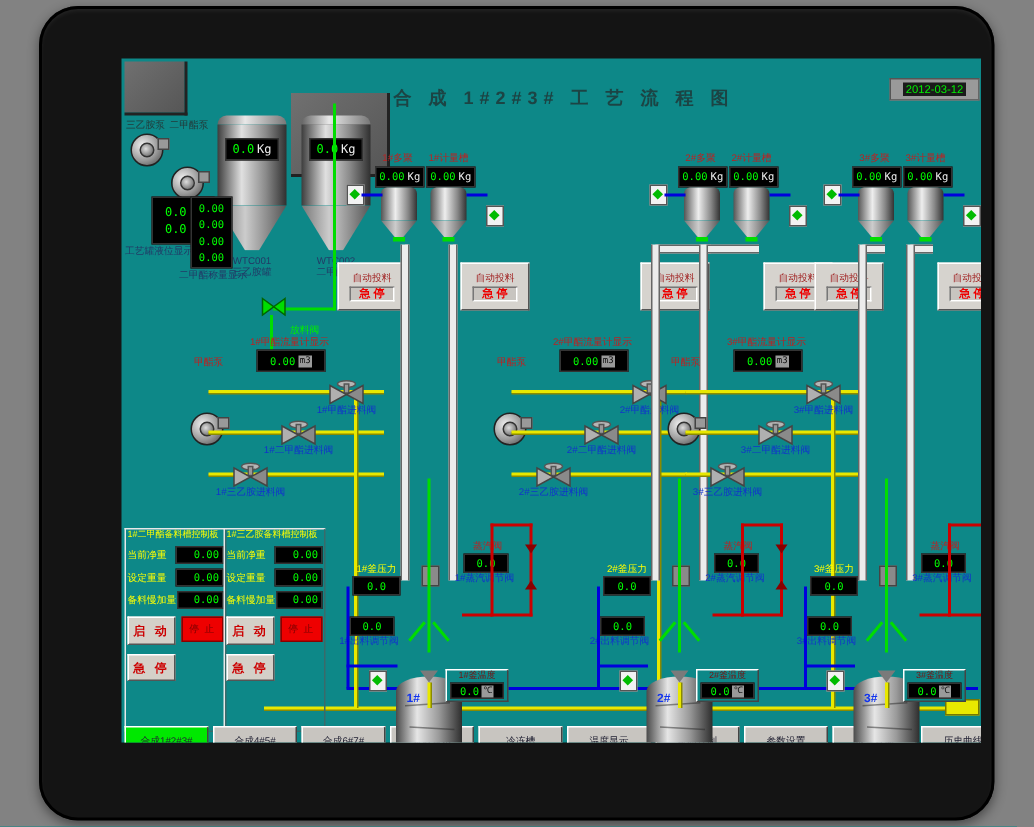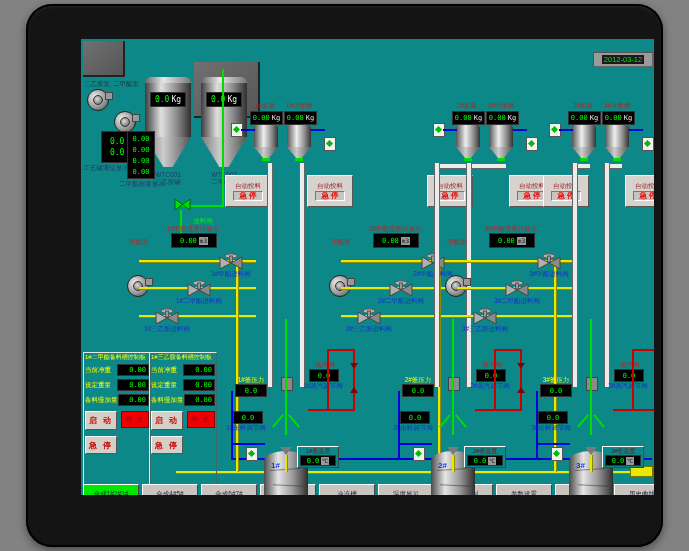--- a/index.html
+++ b/index.html
@@ -138,20 +138,21 @@
 </style>
 </head>
 <body>
 
 <div class="monitor">
   <div class="screen">
 
     <div class="abs gray-box" style="left:2px;top:2px;width:40px;height:34px;"></div>
     <div class="abs gray-box" style="left:113px;top:23px;width:64px;height:54px;"></div>
 
+    <div class="abs title">合 成 1#2#3# 工 艺 流 程 图</div>
     <div class="abs datebox">
         <span>2012-03-12</span>
       </div>
 
     <div class="abs t6 ctr" style="left:0px;top:41px;width:32px;color:#223a3a;">三乙胺泵</div>
     <div class="abs t6 ctr" style="left:28px;top:41px;width:34px;color:#223a3a;">二甲酯泵</div>
     <div class="abs pump" style="left:6px;top:50px;">
         <div class="flange"></div>
       </div>
     <div class="abs pump" style="left:33px;top:50px;">

